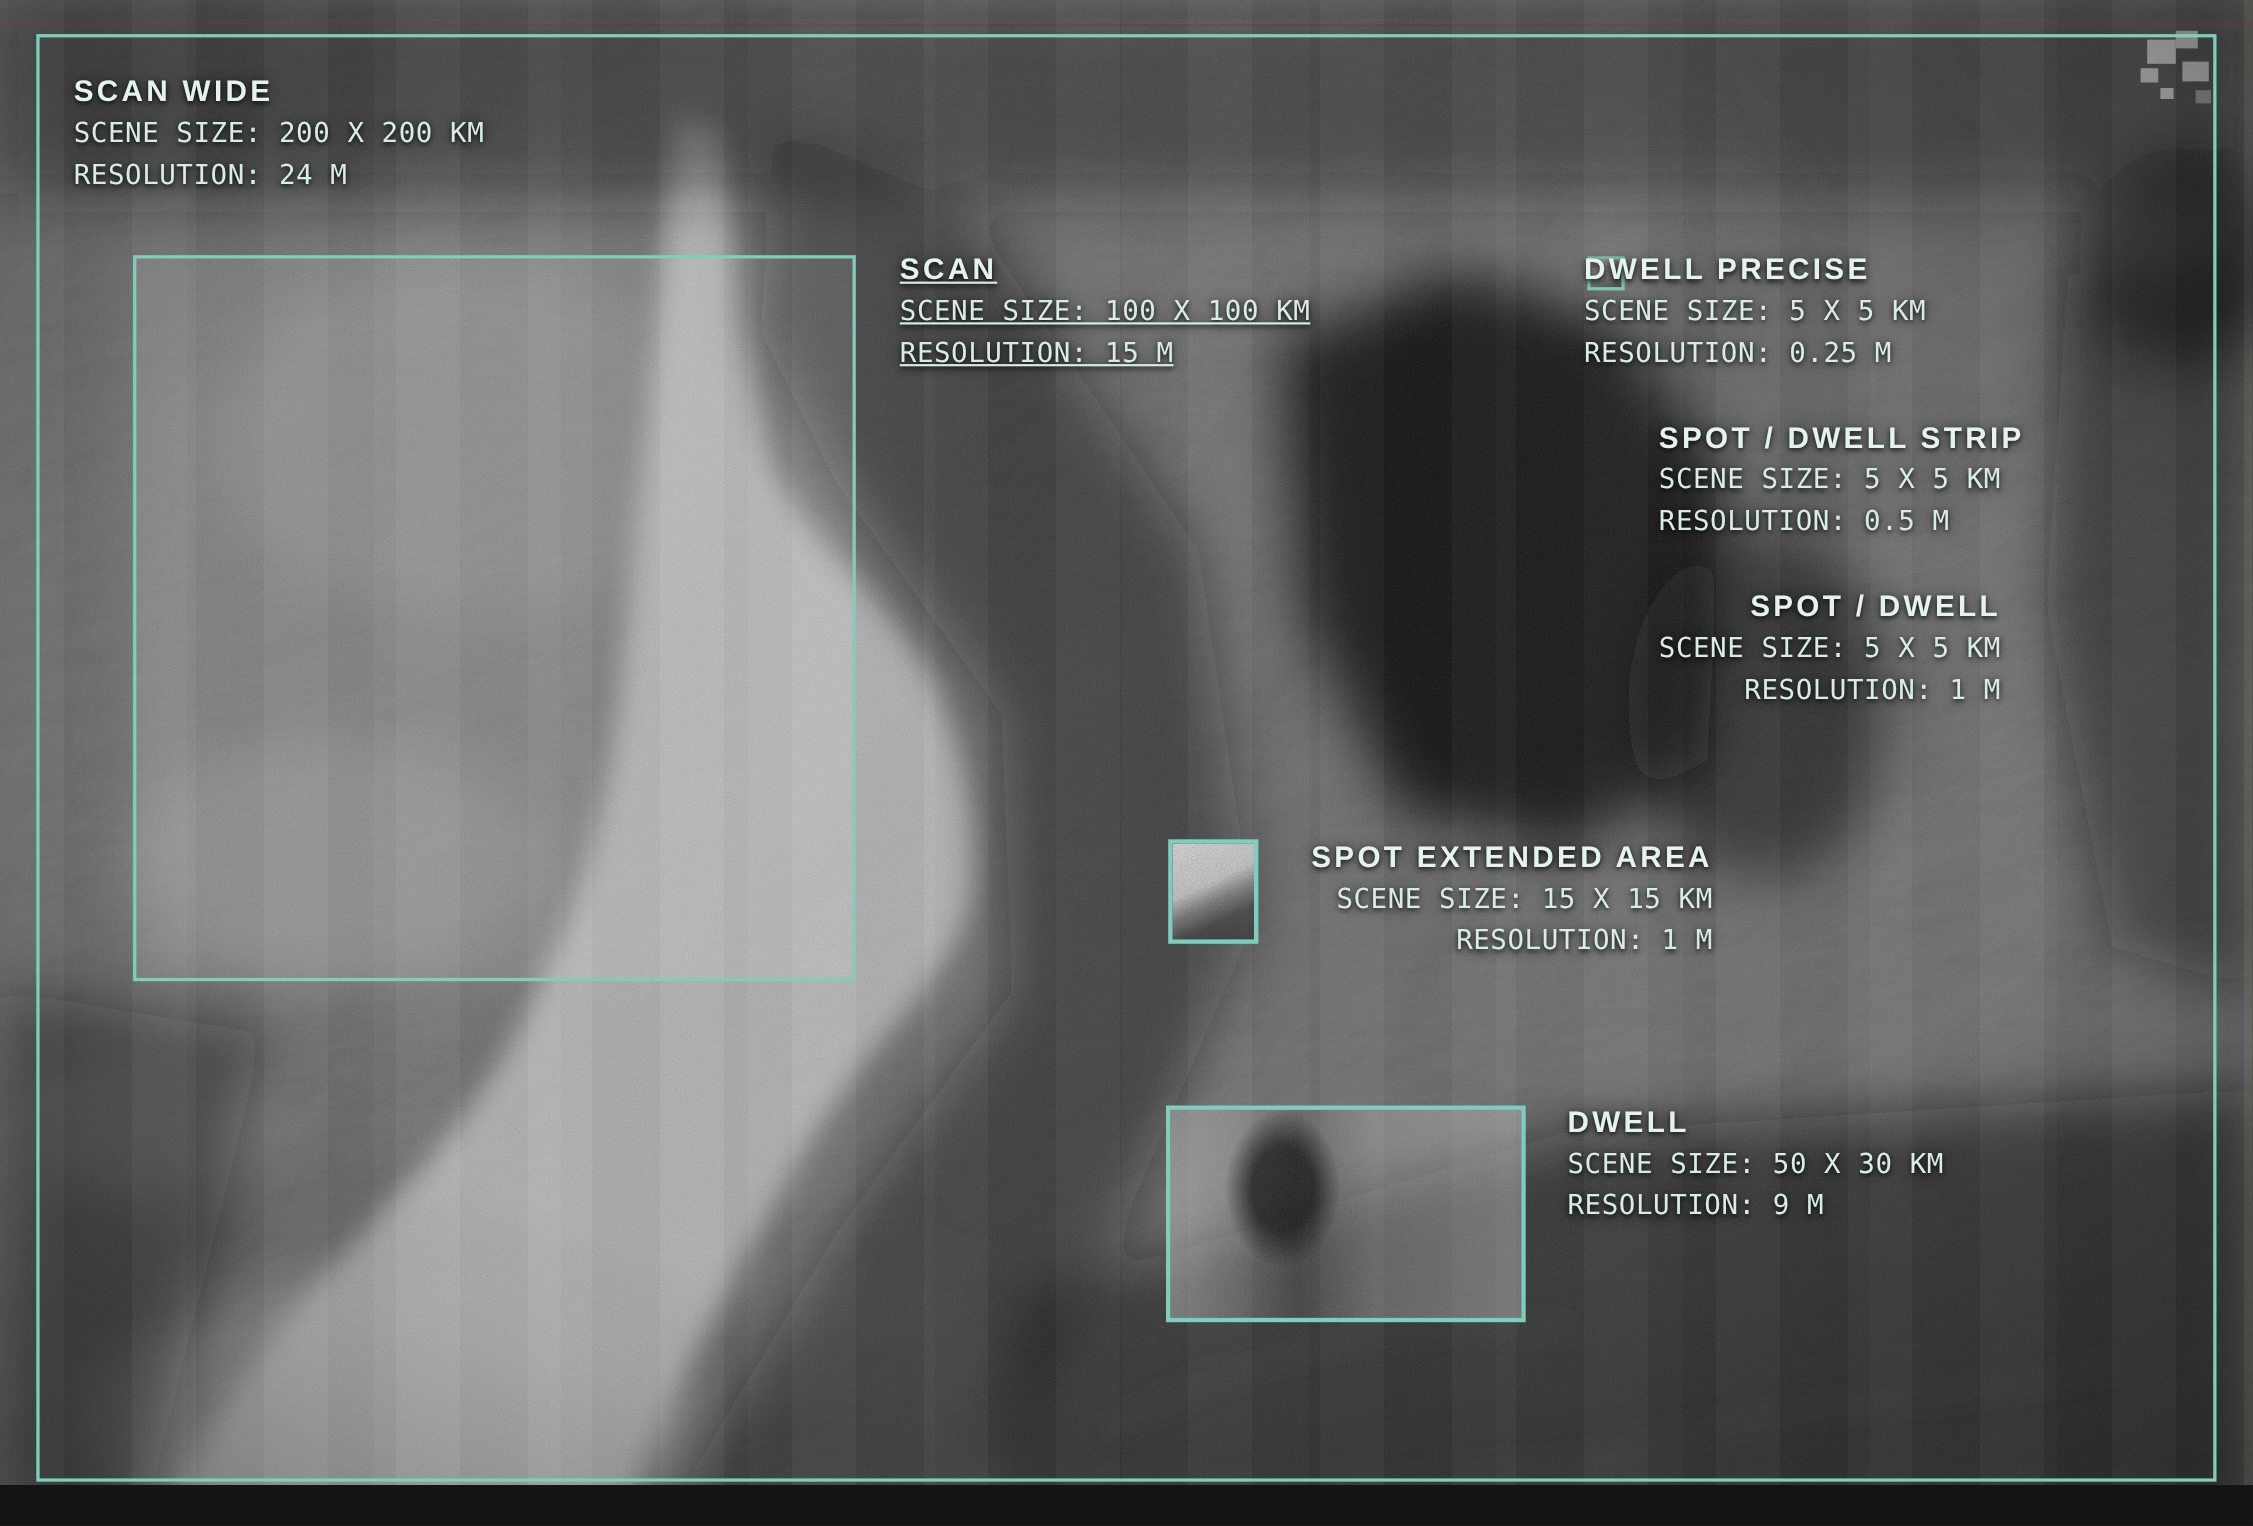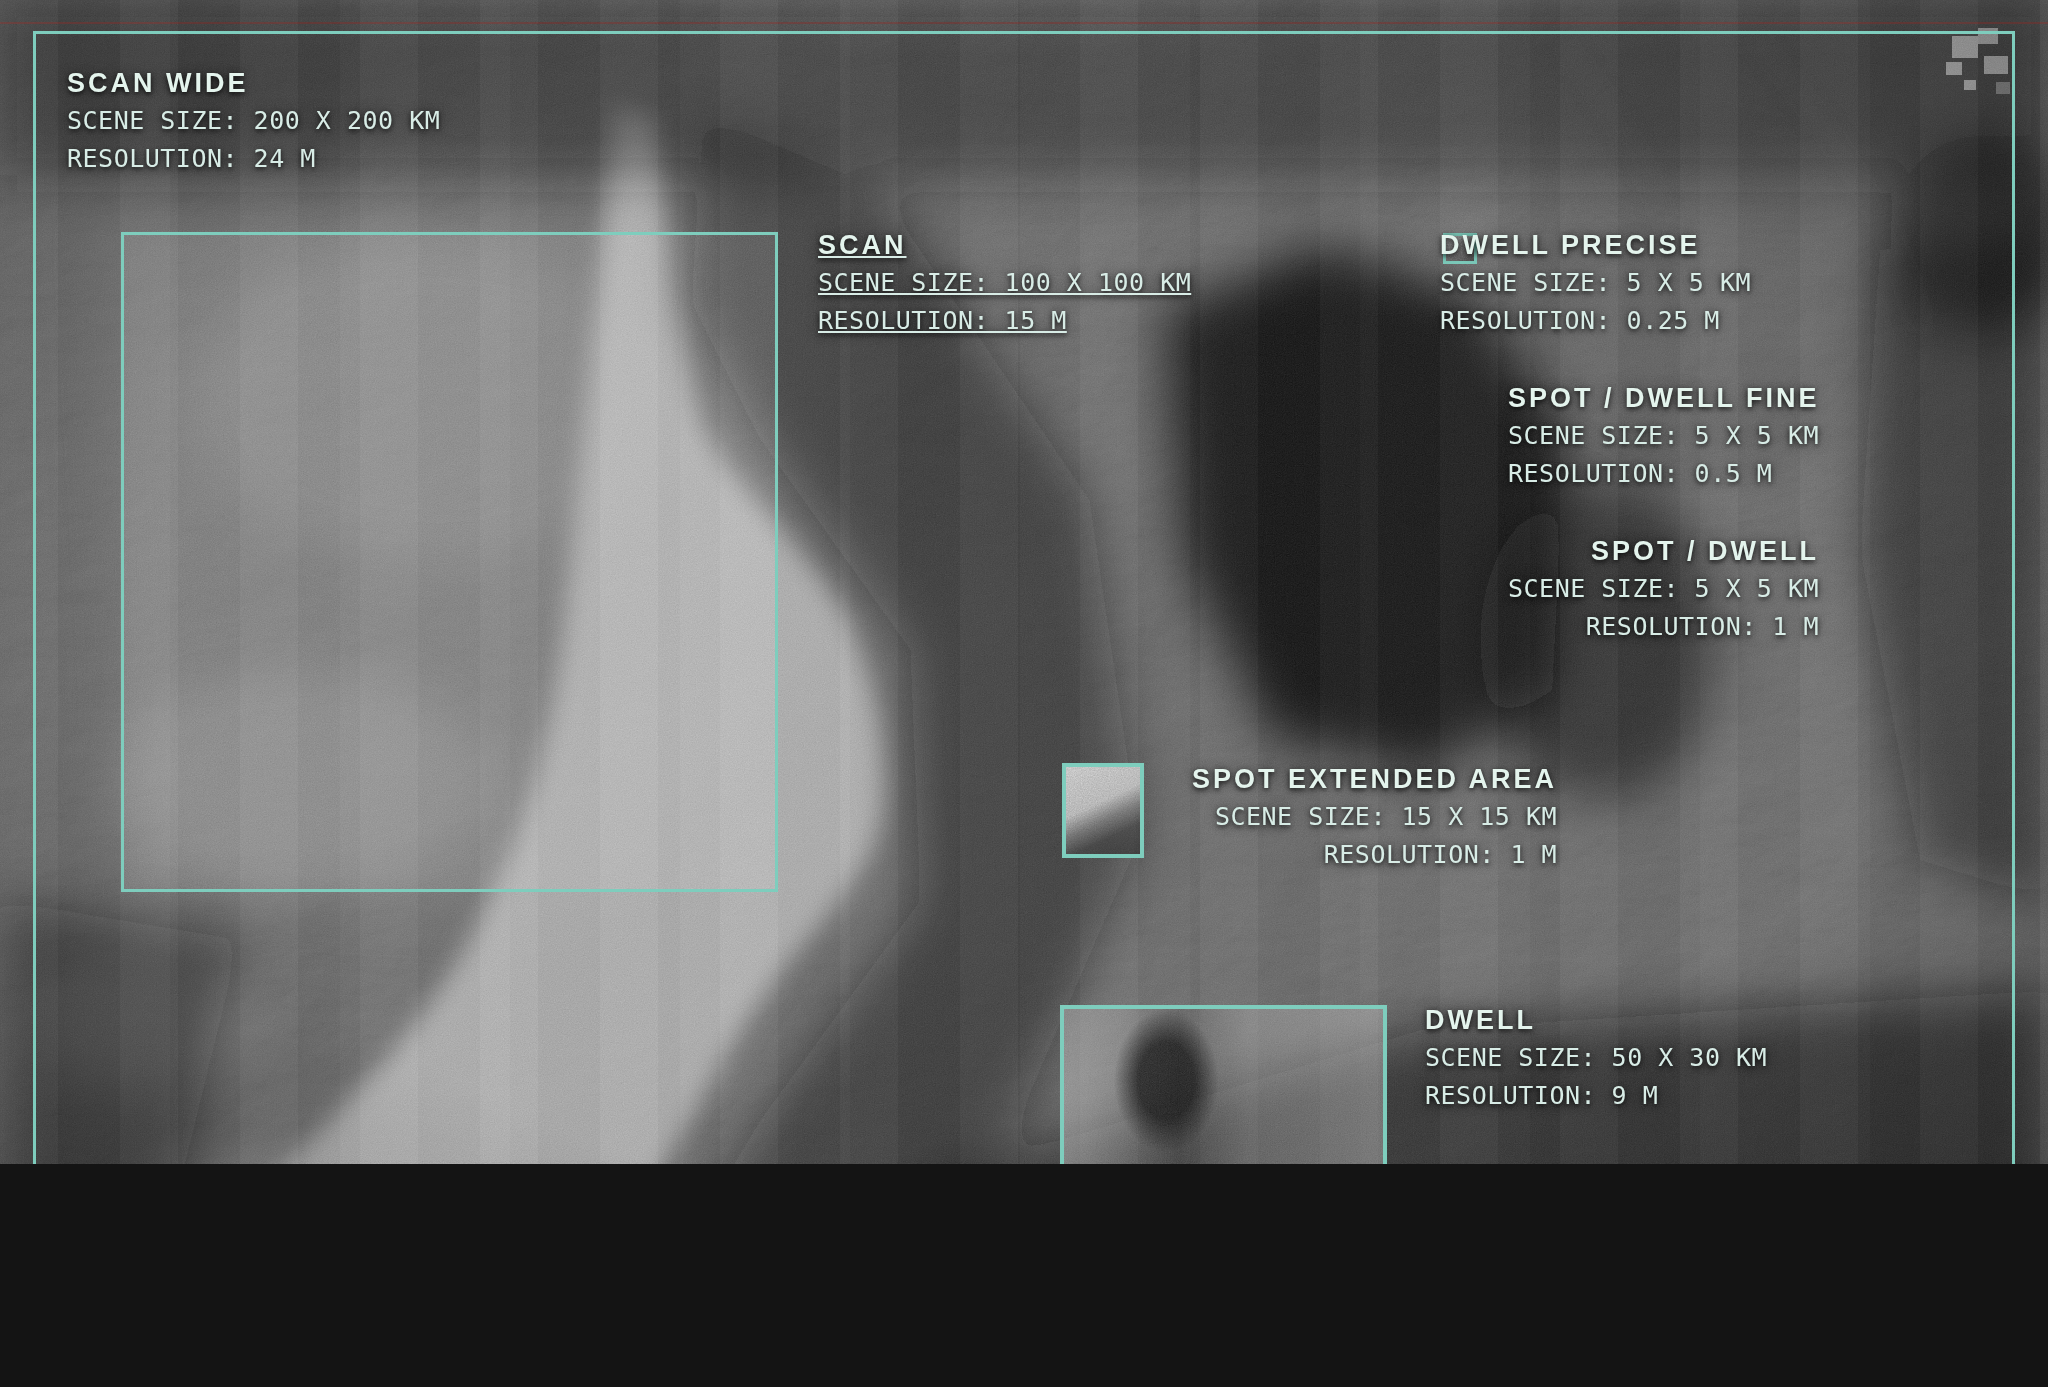--- a/index.html
+++ b/index.html
@@ -1,17 +1,17 @@
 <!DOCTYPE html>
 <html><head>
 <meta charset="utf-8">
 <style>
   html,body{margin:0;padding:0;background:#141414;}
   .stage{
-    position:relative;width:2048px;height:1164px;overflow:hidden;
+    position:relative;width:2048px;height:1350px;overflow:hidden;
     background:#4d7c0f;
     font-family:"DejaVu Sans Mono", monospace;
   }
   .stage svg.bg{position:absolute;left:0;top:0;z-index:0;display:block;}
 
   
   .redline{position:absolute;left:0;top:22px;width:100%;height:2px;
     background:rgba(135,45,40,0.45);z-index:1;}
 
   
@@ -189,21 +189,21 @@
     <div class="l">RESOLUTION: 15 M</div>
   </div>
 
   <div class="label lbl-dwell-precise">
     <div class="t">DWELL PRECISE</div>
     <div class="l">SCENE SIZE: 5 X 5 KM</div>
     <div class="l">RESOLUTION: 0.25 M</div>
   </div>
 
   <div class="label lbl-spot-dwell-fine">
-    <div class="t">SPOT / DWELL FINE</div>
+    <div class="t">SPOT / DWELL STRIP</div>
     <div class="l">SCENE SIZE: 5 X 5 KM</div>
     <div class="l">RESOLUTION: 0.5 M</div>
   </div>
 
   <div class="label lbl-spot-dwell">
     <div class="t">SPOT / DWELL</div>
     <div class="l">SCENE SIZE: 5 X 5 KM</div>
     <div class="l">RESOLUTION: 1 M</div>
   </div>
 

